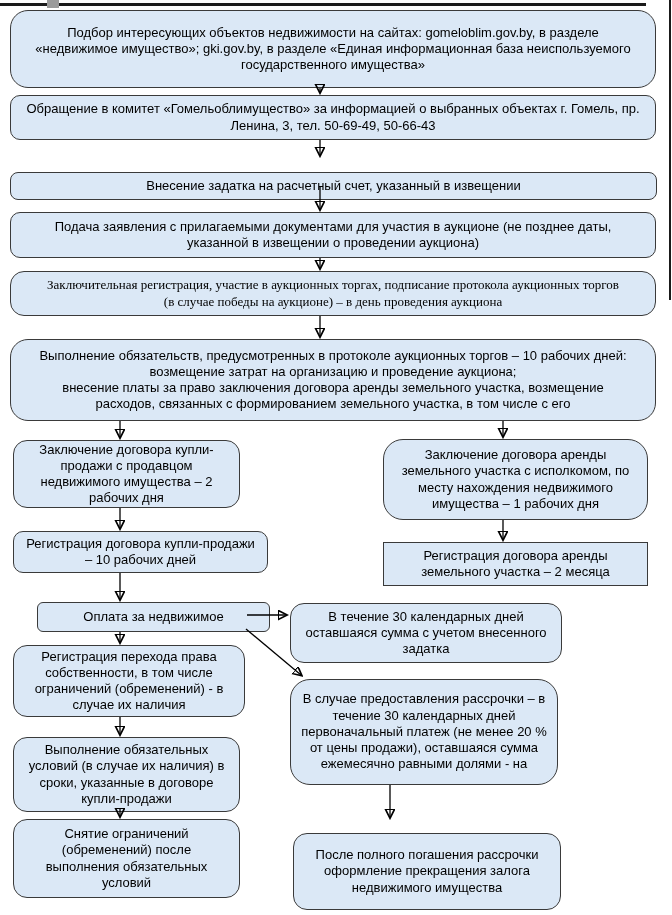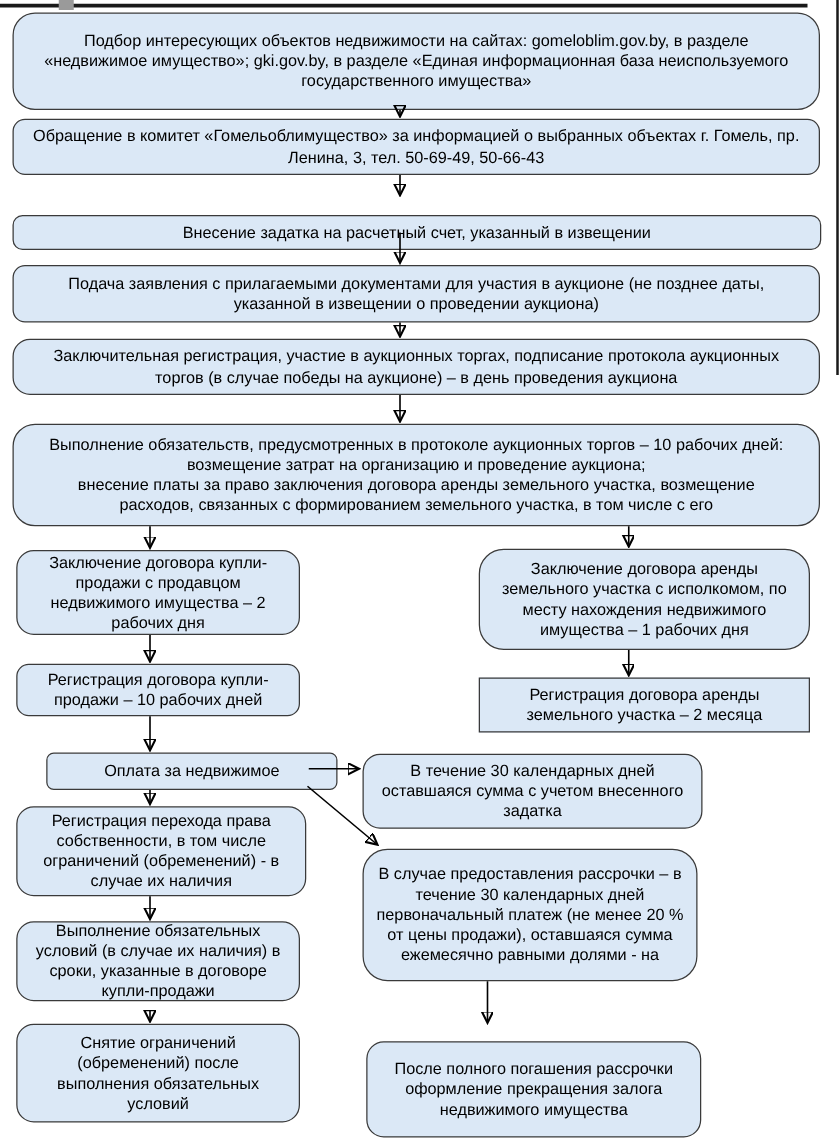--- a/index.html
+++ b/index.html
@@ -20,28 +20,28 @@
     display:flex;align-items:center;justify-content:center;
     text-align:center;font-size:13px;line-height:1.25;
   }
   .box span{display:block;}
   .u{text-decoration:underline;}
   
   .b1{left:10px;top:10px;width:646px;height:78px;border-radius:18px;padding:0 22px;}
   .b2{left:10px;top:95px;width:646px;height:45px;border-radius:10px;padding:0 14px;}
   .b3{left:10px;top:172px;width:647px;height:28px;border-radius:8px;padding:0 14px;}
   .b4{left:10px;top:212px;width:646px;height:46px;border-radius:10px;padding:0 30px;}
-  .b5{left:10px;top:271px;width:646px;height:45px;border-radius:14px;padding:0 30px;}
+  .b5{left:10px;top:271px;width:646px;height:45px;border-radius:14px;padding:0 30px;font-family:Liberation Serif, serif;}
   .b6{left:10px;top:339px;width:646px;height:82px;border-radius:18px;padding:0 22px;}
   
   .l1{left:13px;top:440px;width:227px;height:68px;border-radius:14px;padding:0 10px;}
-  .l2{left:13px;top:531px;width:227px;height:42px;border-radius:10px;padding:0 10px;}
+  .l2{left:13px;top:531px;width:255px;height:42px;border-radius:10px;padding:0 10px;}
   .pay{left:12px;top:602px;width:233px;height:30px;border-radius:6px;padding:0 8px;margin-left:25px;}
   .rt{left:13px;top:645px;width:232px;height:72px;border-radius:14px;padding:0 10px;}
-  .ff{left:13px;top:737px;width:227px;height:64px;border-radius:14px;padding:0 8px;}
+  .ff{left:13px;top:737px;width:227px;height:75px;border-radius:14px;padding:0 8px;}
   .rm{left:13px;top:819px;width:227px;height:79px;border-radius:14px;padding:0 10px;}
   
   .r1{left:383px;top:439px;width:265px;height:81px;border-radius:20px;padding:0 12px;}
   .r2{left:383px;top:542px;width:265px;height:44px;border-radius:0;padding:0 12px;}
   .b30{left:290px;top:603px;width:272px;height:60px;border-radius:14px;padding:0 10px;}
   .inst{left:290px;top:679px;width:268px;height:106px;border-radius:20px;padding:0 8px;}
   .aft{left:293px;top:820px;width:268px;height:77px;border-radius:14px;padding:0 10px;margin-top:13px;}
   
   .top-line{position:absolute;left:0;top:3px;width:646px;height:3px;background:var(--frame);}
   .top-notch{position:absolute;left:47px;top:0;width:12px;height:8px;background:#9a9a9a;}

